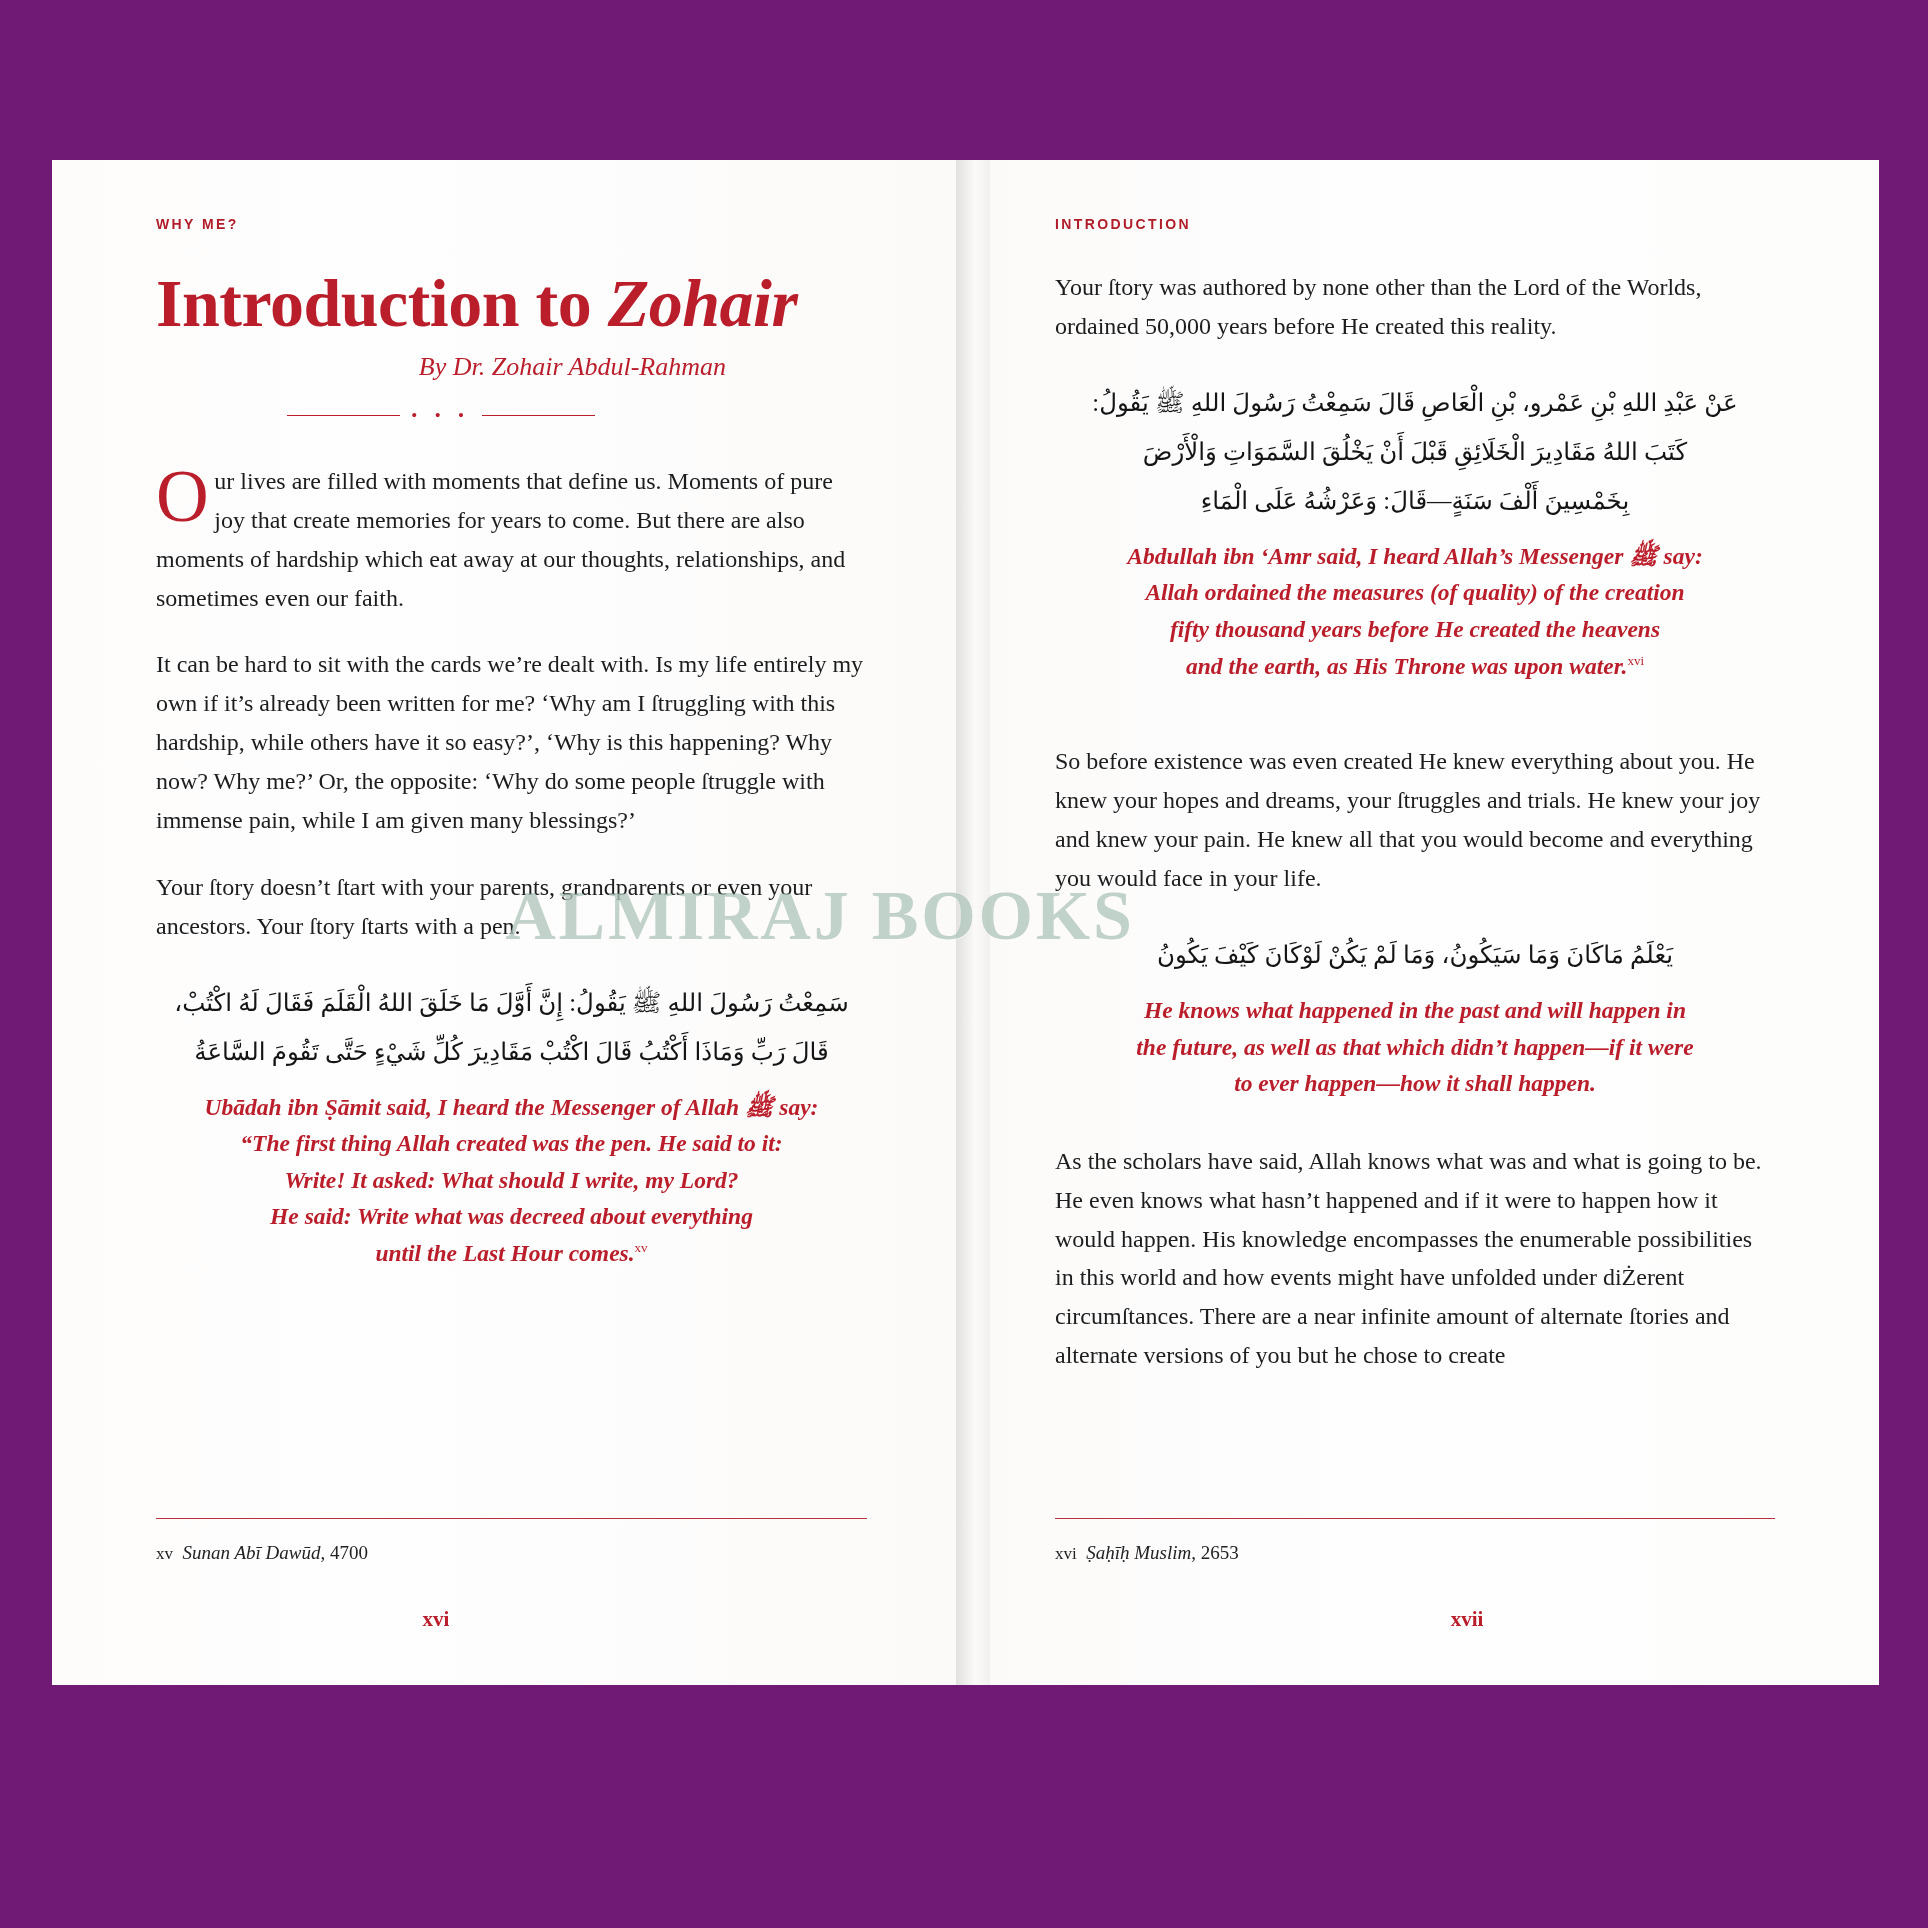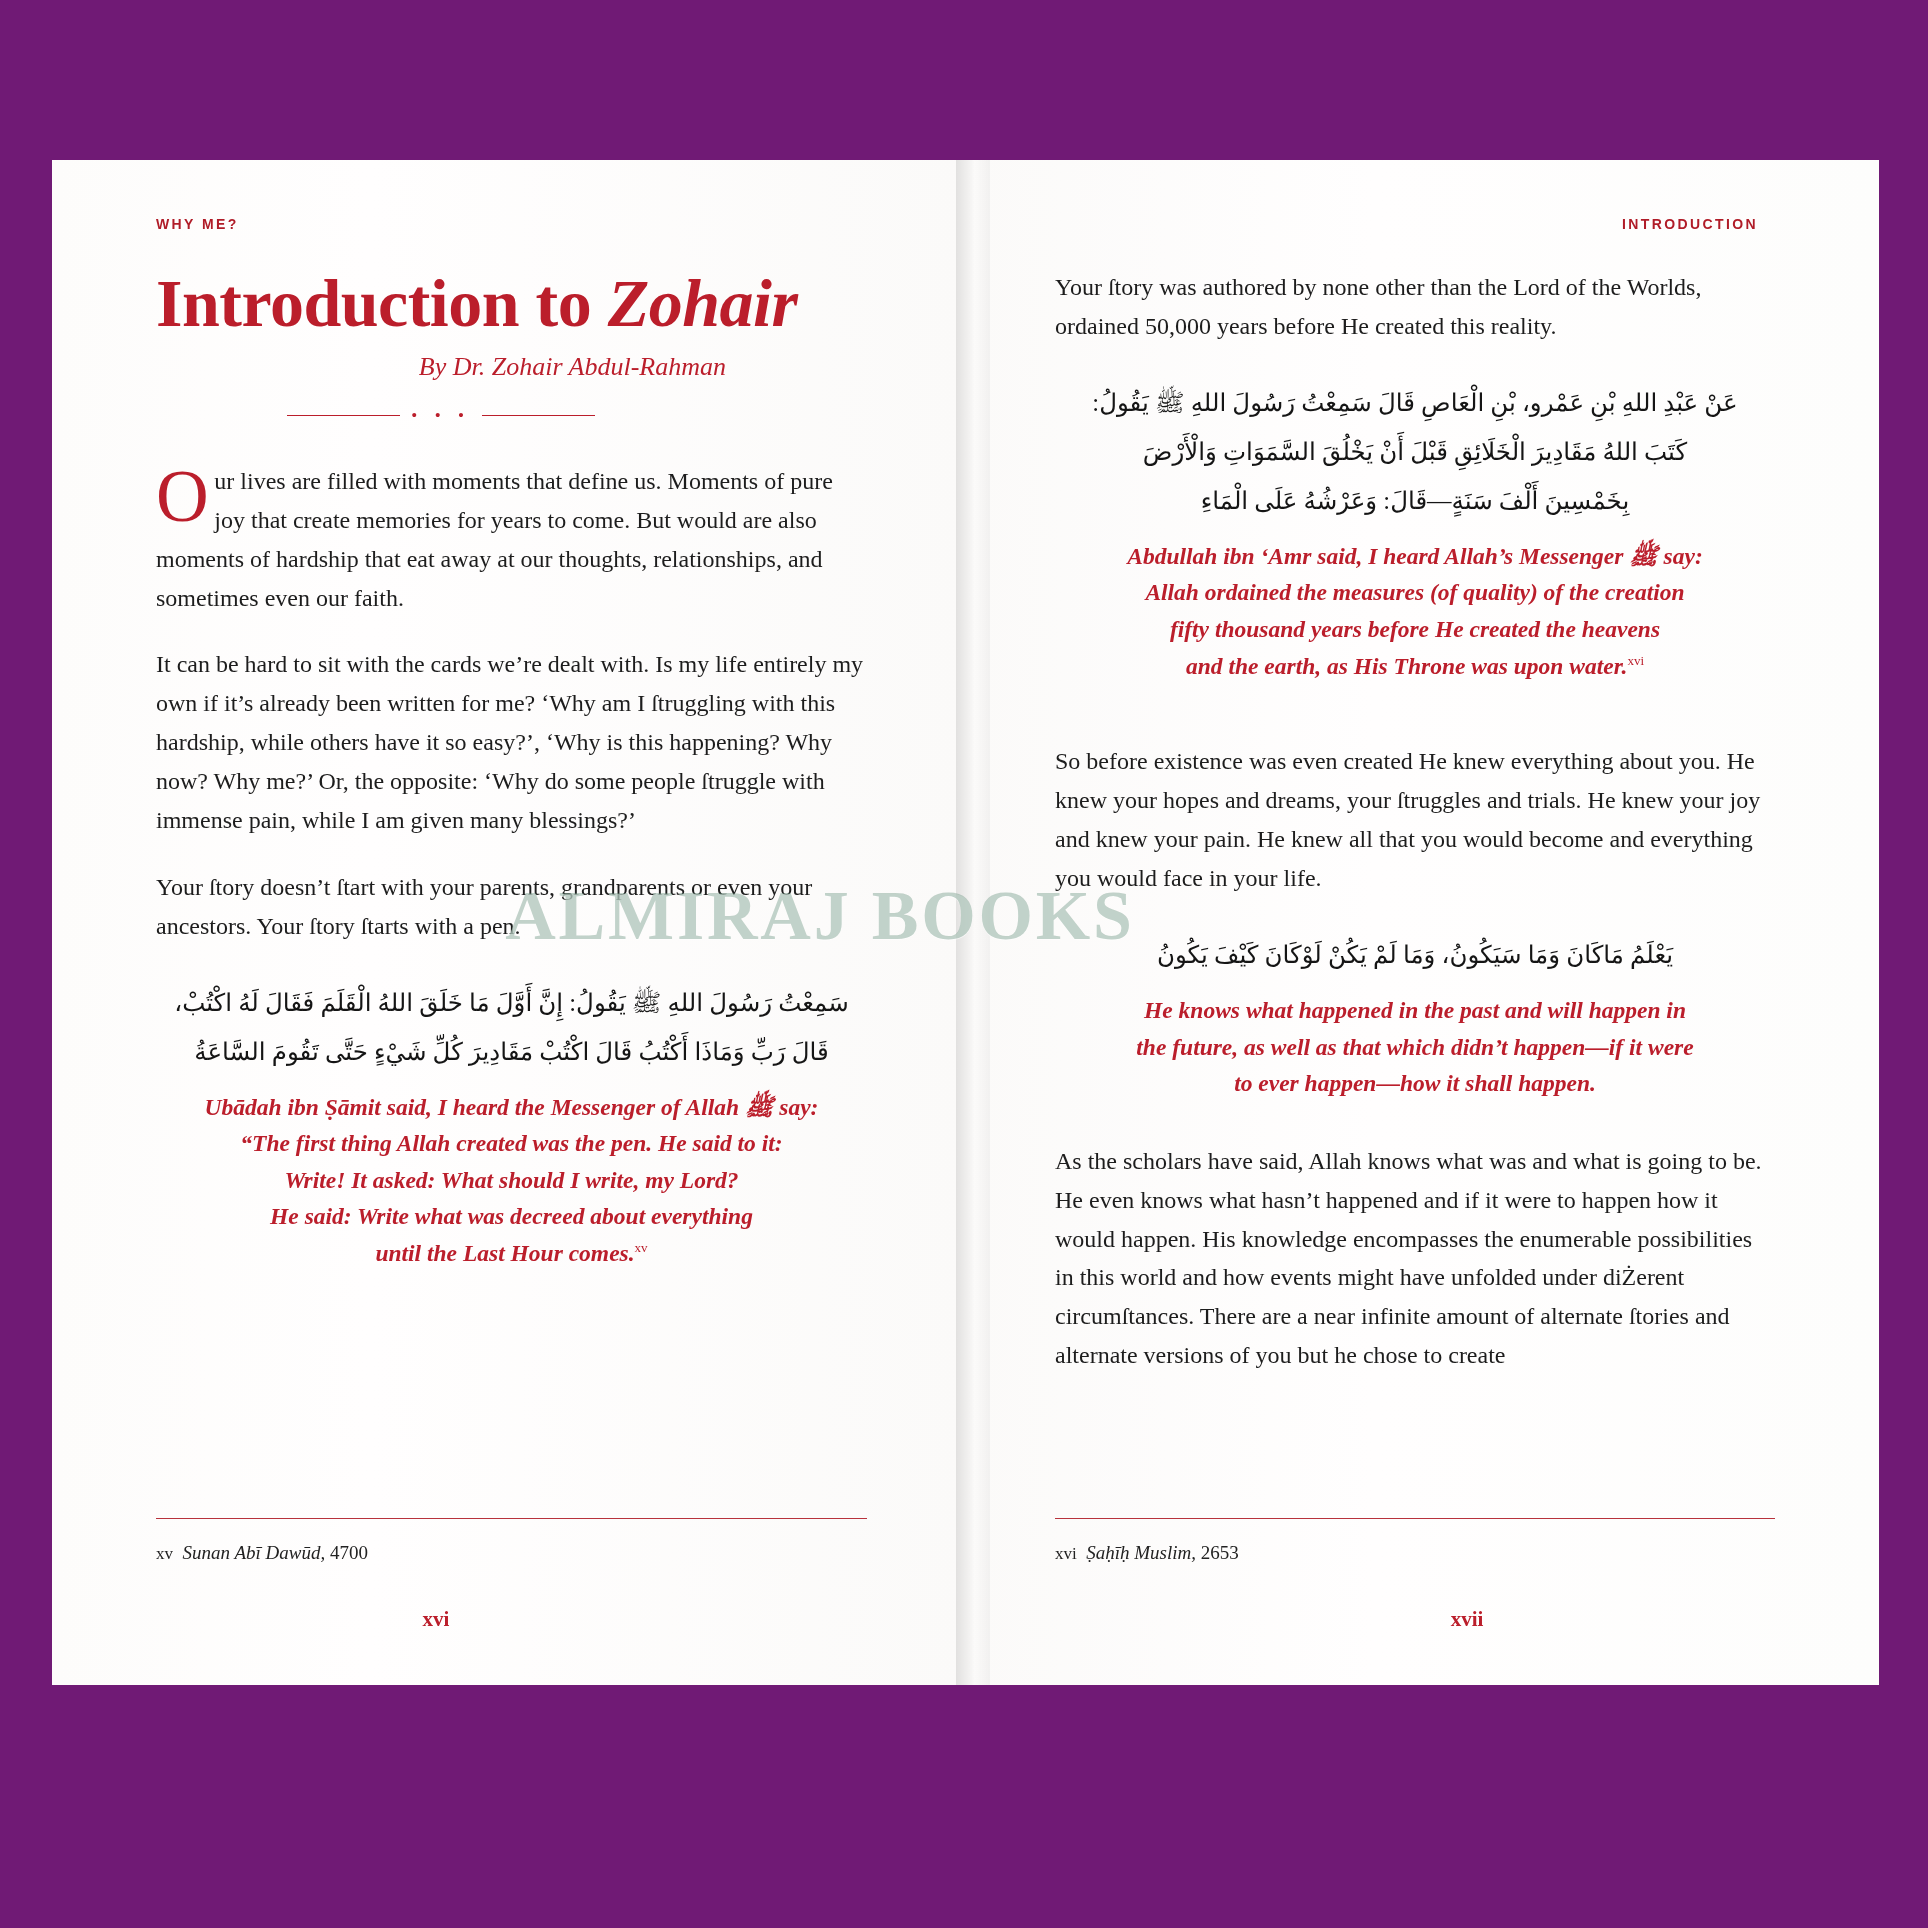--- a/index.html
+++ b/index.html
@@ -63,21 +63,20 @@
 
   .running-head {
     font-family: "Liberation Sans", sans-serif;
     font-size: 14px;
     letter-spacing: 2.4px;
     color: #b01c28;
     font-weight: 700;
     margin: 0 0 36px 0;
   }
   .running-head.right {
-    text-align: right;
     padding-right: 17px;
   }
 
   .chapter-title {
     font-family: "Liberation Serif", serif;
     font-size: 68px;
     font-weight: 700;
     color: #bb1e2b;
     margin: 0 0 3.8px 0;
     line-height: 1.05;
@@ -229,21 +228,21 @@
       <h1 class="chapter-title"><span>Introduction to </span><span class="ital">Zohair</span></h1>
 
       <div class="byline">By Dr. Zohair Abdul-Rahman</div>
 
       <div class="ornament">
         <span class="ln"></span>
         <span class="dots">• • •</span>
         <span class="ln"></span>
       </div>
 
-      <p class="body dropcap-para"><span class="dropcap">O</span><span>ur lives are filled with moments that define us. Moments of pure joy that create memories for years to come. But would are also moments of hardship that eat away at our thoughts, relationships, and sometimes even our faith.</span></p>
+      <p class="body dropcap-para"><span class="dropcap">O</span><span>ur lives are filled with moments that define us. Moments of pure joy that create memories for years to come. But there are also moments of hardship which eat away at our thoughts, relationships, and sometimes even our faith.</span></p>
 
       <p class="body">It can be hard to sit with the cards we’re dealt with. Is my life entirely my own if it’s already been written for me? ‘Why am I ſtruggling with this hardship, while others have it so easy?’, ‘Why is this happening? Why now? Why me?’ Or, the opposite: ‘Why do some people ſtruggle with immense pain, while I am given many blessings?’</p>
 
       <p class="body">Your ſtory doesn’t ſtart with your parents, grandparents or even your ancestors. Your ſtory ſtarts with a pen.</p>
 
       <div class="arabic">
         <div>سَمِعْتُ رَسُولَ اللهِ ﷺ يَقُولُ: إِنَّ أَوَّلَ مَا خَلَقَ اللهُ الْقَلَمَ فَقَالَ لَهُ اكْتُبْ،</div>
         <div>قَالَ رَبِّ وَمَاذَا أَكْتُبُ قَالَ اكْتُبْ مَقَادِيرَ كُلِّ شَيْءٍ حَتَّى تَقُومَ السَّاعَةُ</div>
       </div>
 

